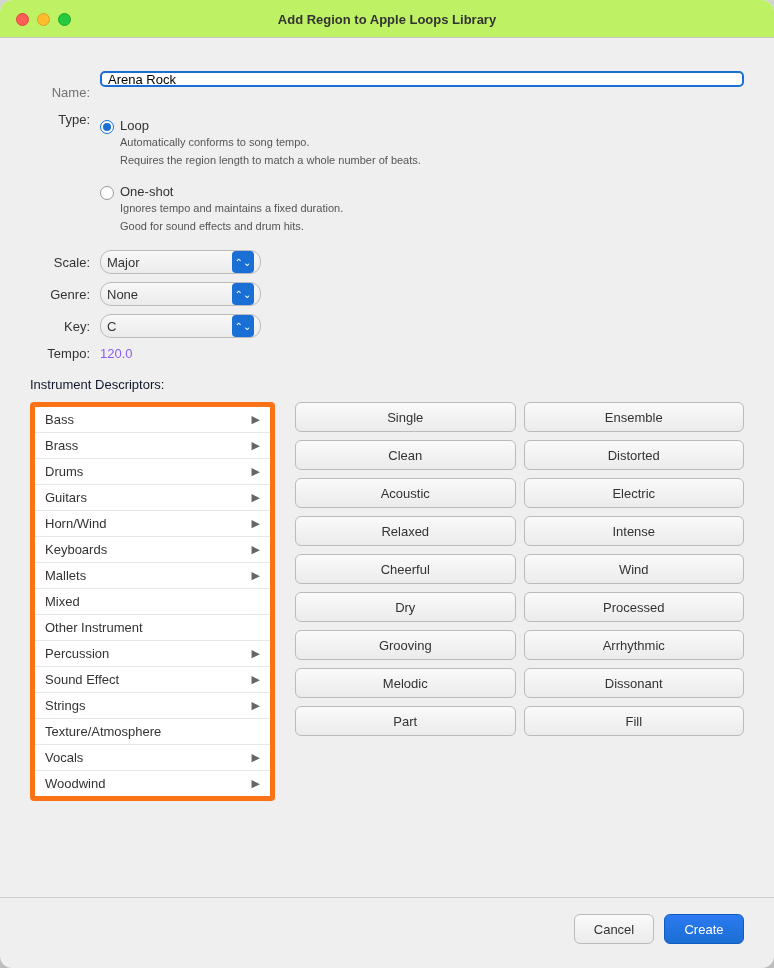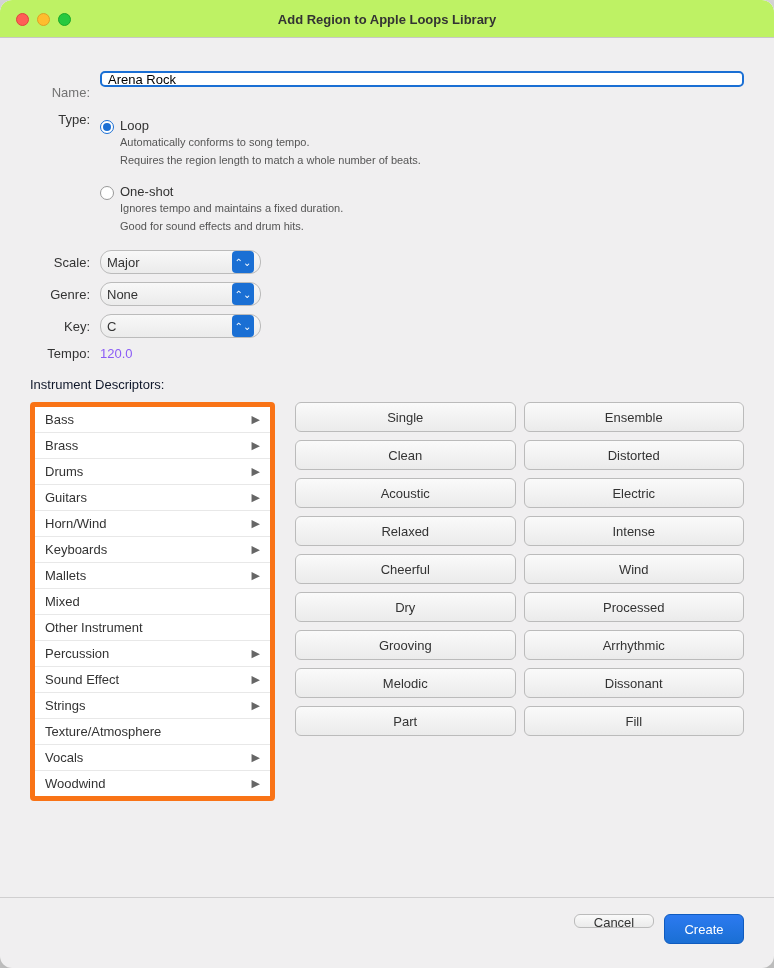--- a/index.html
+++ b/index.html
@@ -292,21 +292,21 @@
 
     .footer {
       display: flex;
       justify-content: flex-end;
       gap: 10px;
       padding: 16px 30px 24px 30px;
       border-top: 1px solid #d0cfd0;
     }
 
     .btn-cancel {
-      height: 14px;
+      height: 30px;
       min-width: 80px;
       border: 1px solid #bbb;
       border-radius: 6px;
       background: linear-gradient(to bottom, #fafafa, #ebebeb);
       font-size: 13px;
       color: #333;
       cursor: pointer;
       padding: 0 16px;
     }
 

